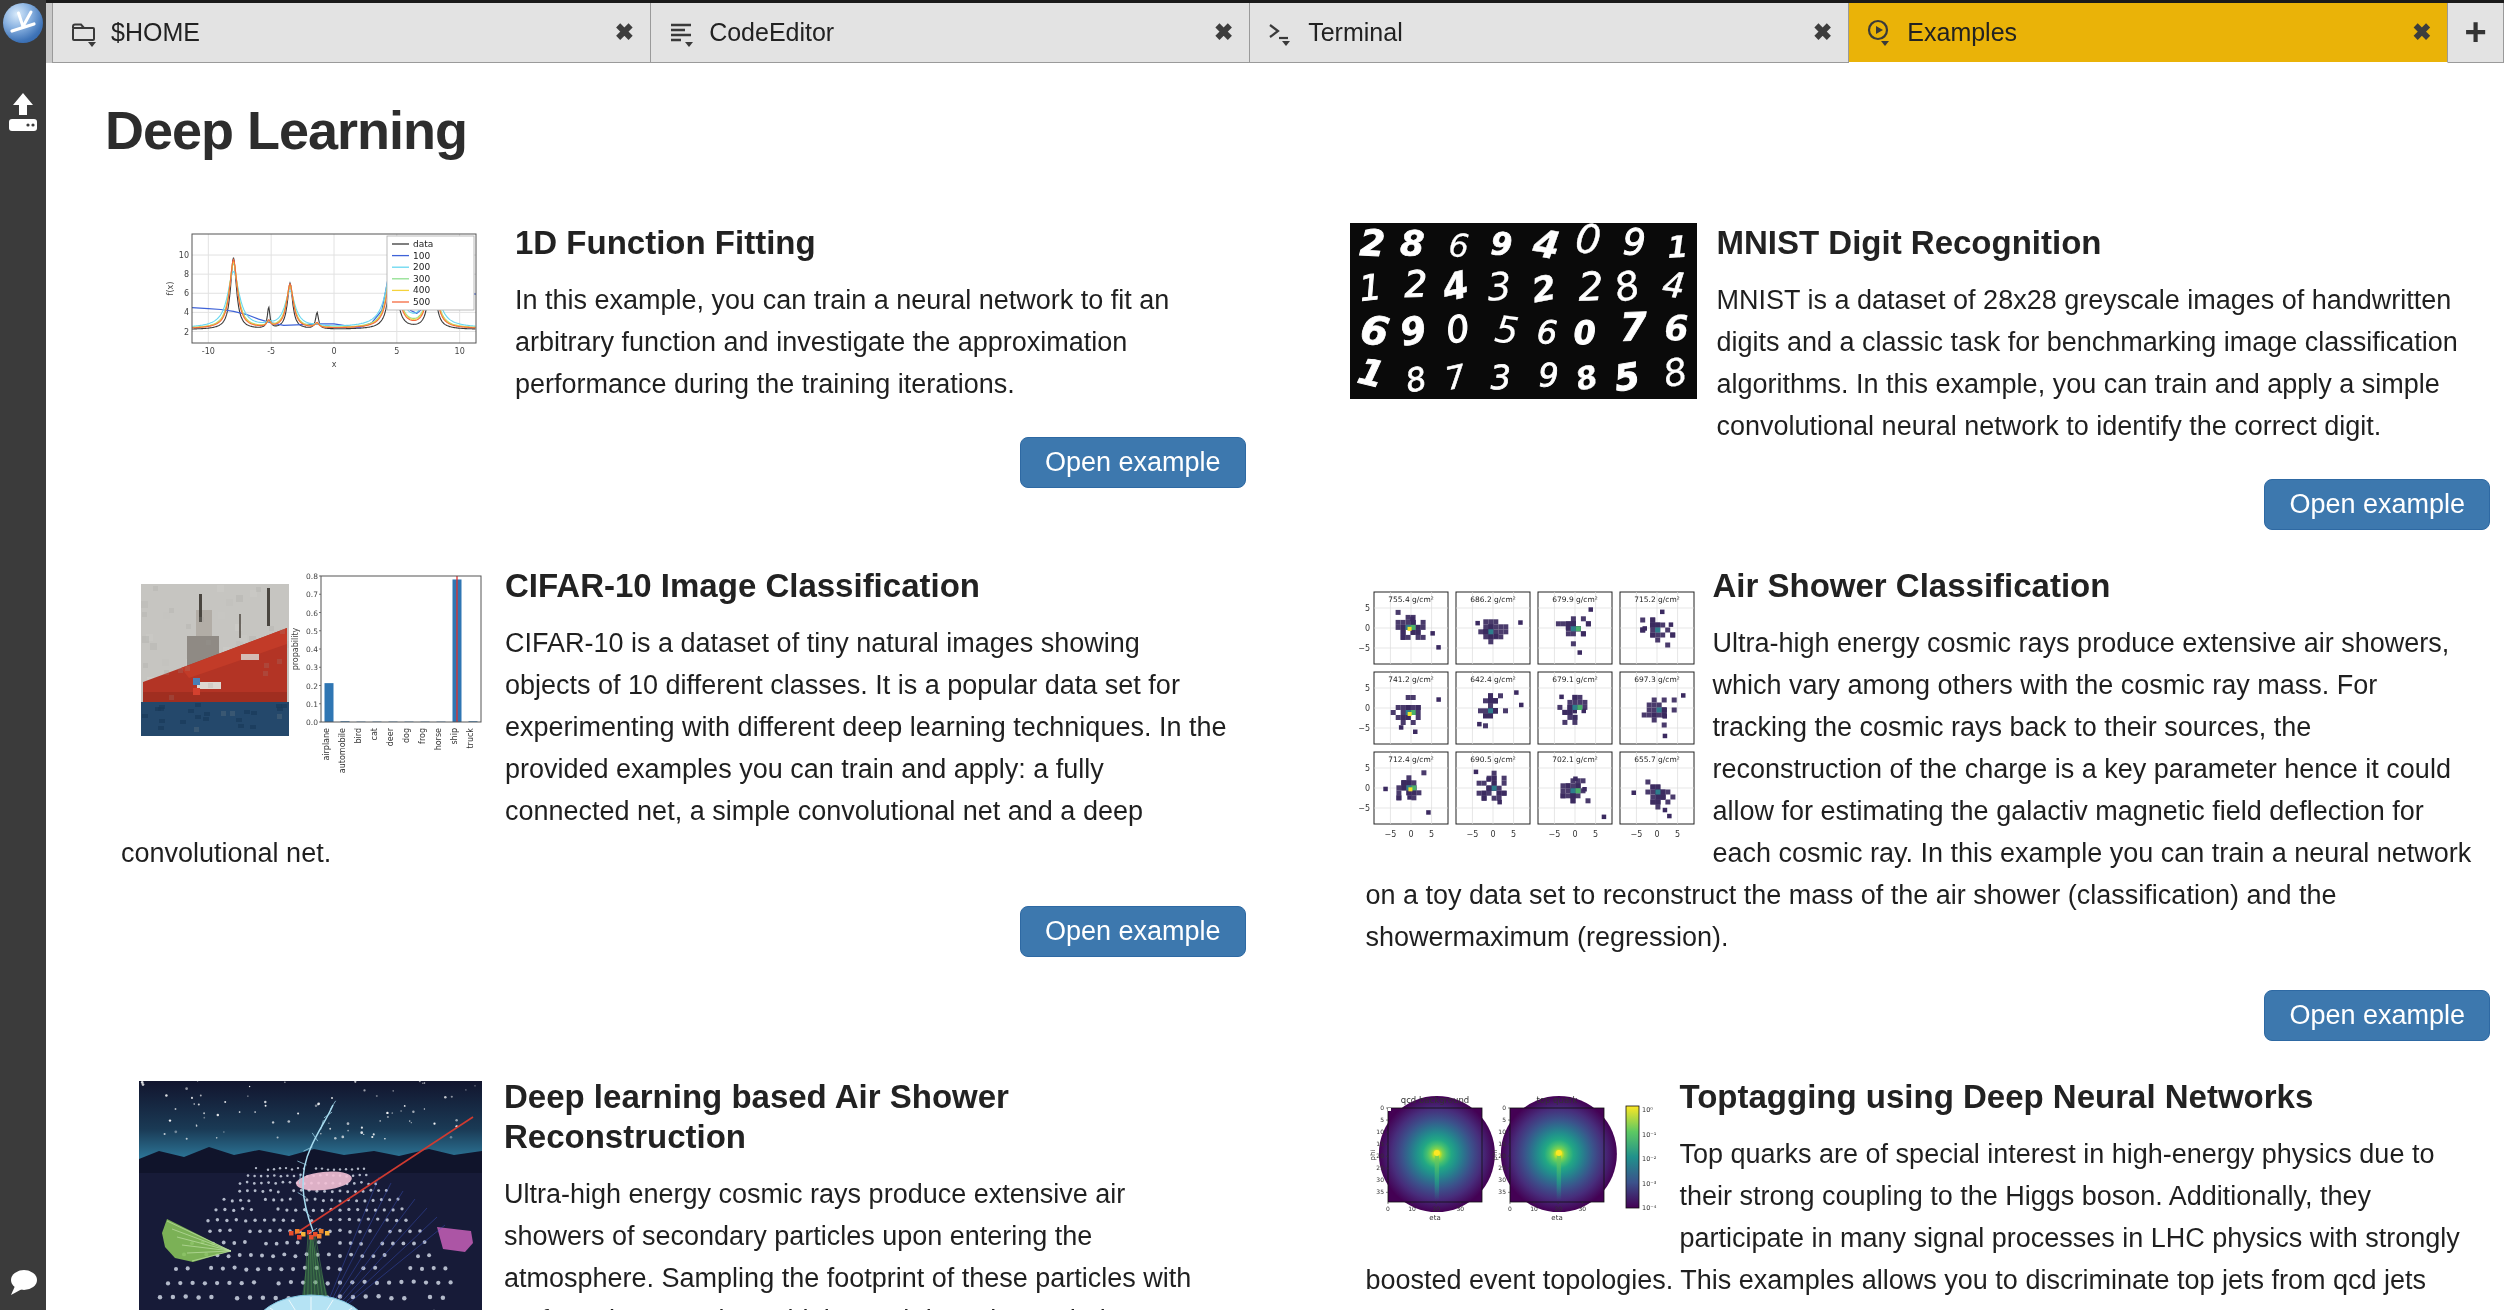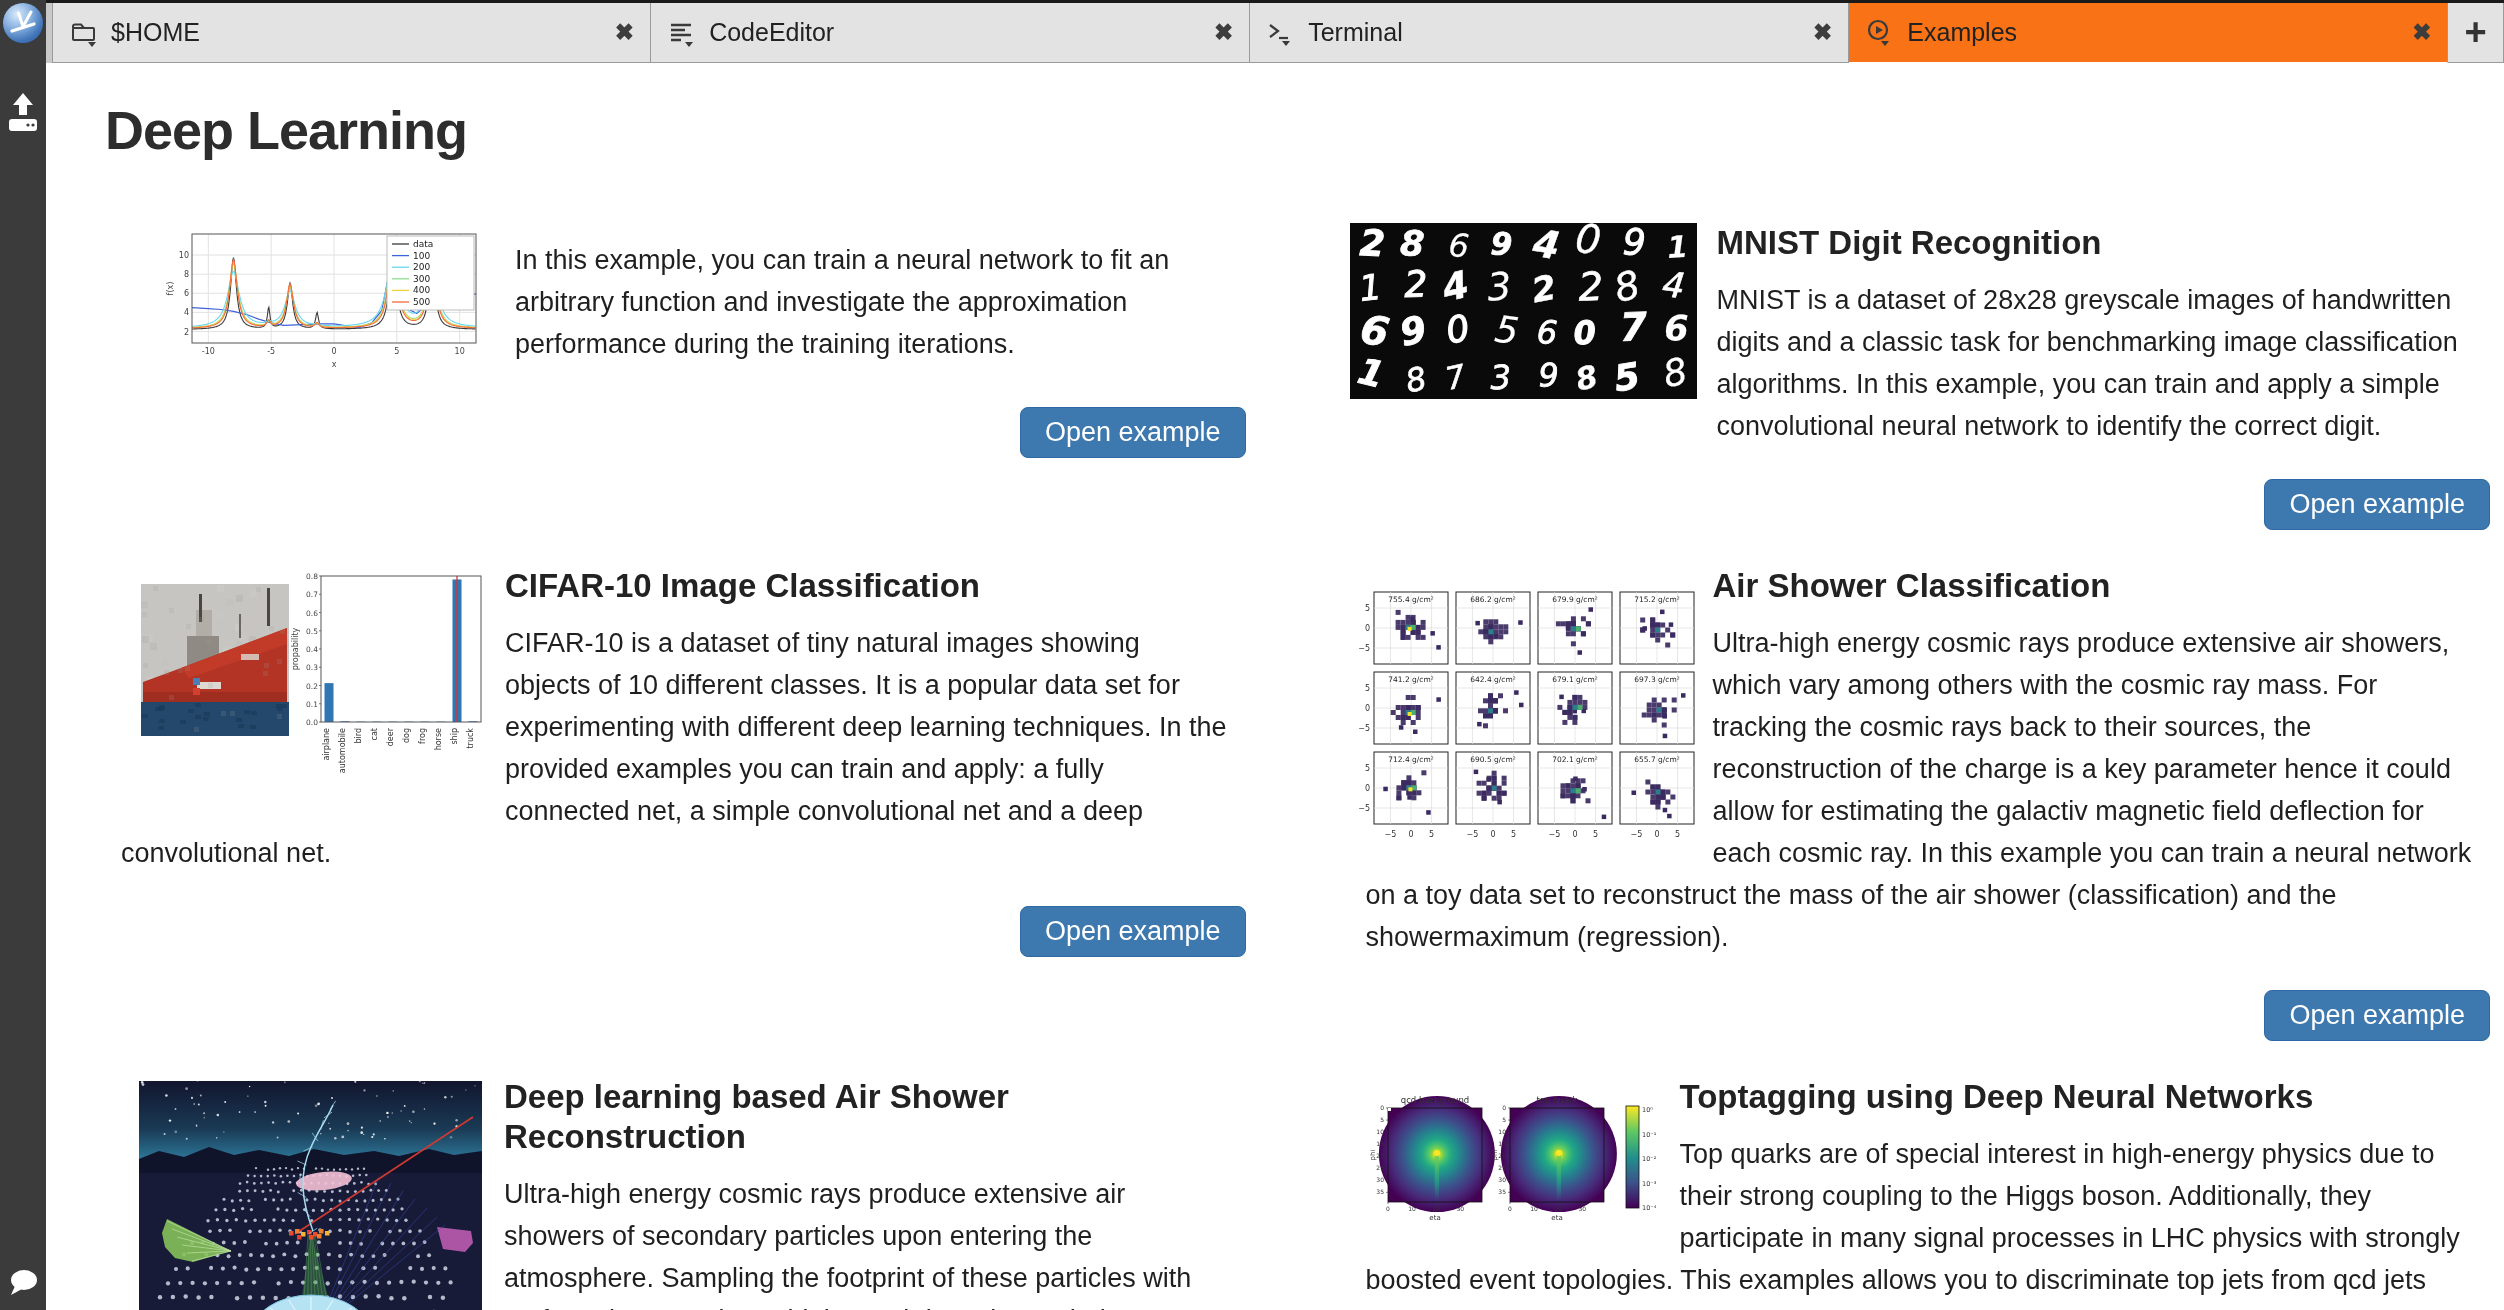--- a/index.html
+++ b/index.html
@@ -14,21 +14,21 @@
   .side-icon{margin-top:48px;}
   .chat{position:absolute;bottom:12px;left:0;width:46px;display:flex;justify-content:center;}
   
   .main{flex:1;display:flex;flex-direction:column;min-width:0;}
   .tabbar{height:60px;background:#c9c9c9;display:flex;align-items:stretch;flex-shrink:0;
           border-top:3px solid #1a1a1a;}
   .tab{width:624px;box-sizing:border-box;background:#e3e3e3;border-right:1px solid #9a9a9a;
        border-bottom:1px solid #9a9a9a;display:flex;align-items:center;gap:12px;
        padding:0 16px;font-size:25px;color:#222;cursor:default;}
   .tab:first-child{border-left:1px solid #9a9a9a;margin-left:6px;}
-  .tab.active{background:#f97316;border-bottom:1px solid #fff;}
+  .tab.active{background:#eab308;border-bottom:1px solid #fff;}
   .tab .close{margin-left:auto;font-size:23px;font-weight:bold;color:#3d3d3d;}
   .tab-plus{width:58px;box-sizing:border-box;background:#e3e3e3;border-right:1px solid #9a9a9a;
             border-bottom:1px solid #9a9a9a;display:flex;align-items:center;justify-content:center;
             font-size:38px;font-weight:bold;color:#333;}
   .tab-filler{flex:1;border-bottom:1px solid #9a9a9a;background:#c9c9c9;}
   
   .content{flex:1;background:#fff;padding:0 14px 0 59px;overflow:hidden;}
   h1{font-size:54px;font-weight:bold;color:#2d2d2d;margin:36px 0 62px 0;letter-spacing:-1px;}
   .grid{display:grid;grid-template-columns:1fr 1fr;column-gap:104px;row-gap:36px;}
   .card{font-size:27px;line-height:42px;color:#1f1f1f;}
@@ -161,20 +161,21 @@
                   <line x1="227" y1="38.2" x2="244" y2="38.2" stroke="#67d7f0" stroke-width="1.3"></line>
                   <text x="248" y="41.2" font-size="9" text-anchor="start" fill="#222">200</text>
                   <line x1="227" y1="49.8" x2="244" y2="49.8" stroke="#8fe08f" stroke-width="1.3"></line>
                   <text x="248" y="52.8" font-size="9" text-anchor="start" fill="#222">300</text>
                   <line x1="227" y1="61.4" x2="244" y2="61.4" stroke="#f5d33c" stroke-width="1.3"></line>
                   <text x="248" y="64.4" font-size="9" text-anchor="start" fill="#222">400</text>
                   <line x1="227" y1="73" x2="244" y2="73" stroke="#f4693e" stroke-width="1.3"></line>
                   <text x="248" y="76" font-size="9" text-anchor="start" fill="#222">500</text>
                 </g>
               </svg></div>
+          <h2>1D Function Fitting</h2>
           <p>In this example, you can train a neural network to fit an arbitrary function and investigate the approximation performance during the training iterations.</p>
           <div class="btn-row">
               <button class="btn">Open example</button>
             </div>
         </div>
 
         <div class="card c1">
           <div class="thumb"><svg width="347" height="176">
                 <rect x="0" y="0" width="347" height="176" fill="#0a0a0a"></rect>
                 <text transform="translate(21.8,32.7) rotate(3.0)" font-size="36" fill="#fff" text-anchor="middle" stroke="#fff" stroke-width="1.02" font-family="DejaVu Serif, serif" font-style="italic" font-weight="bold">2</text>

